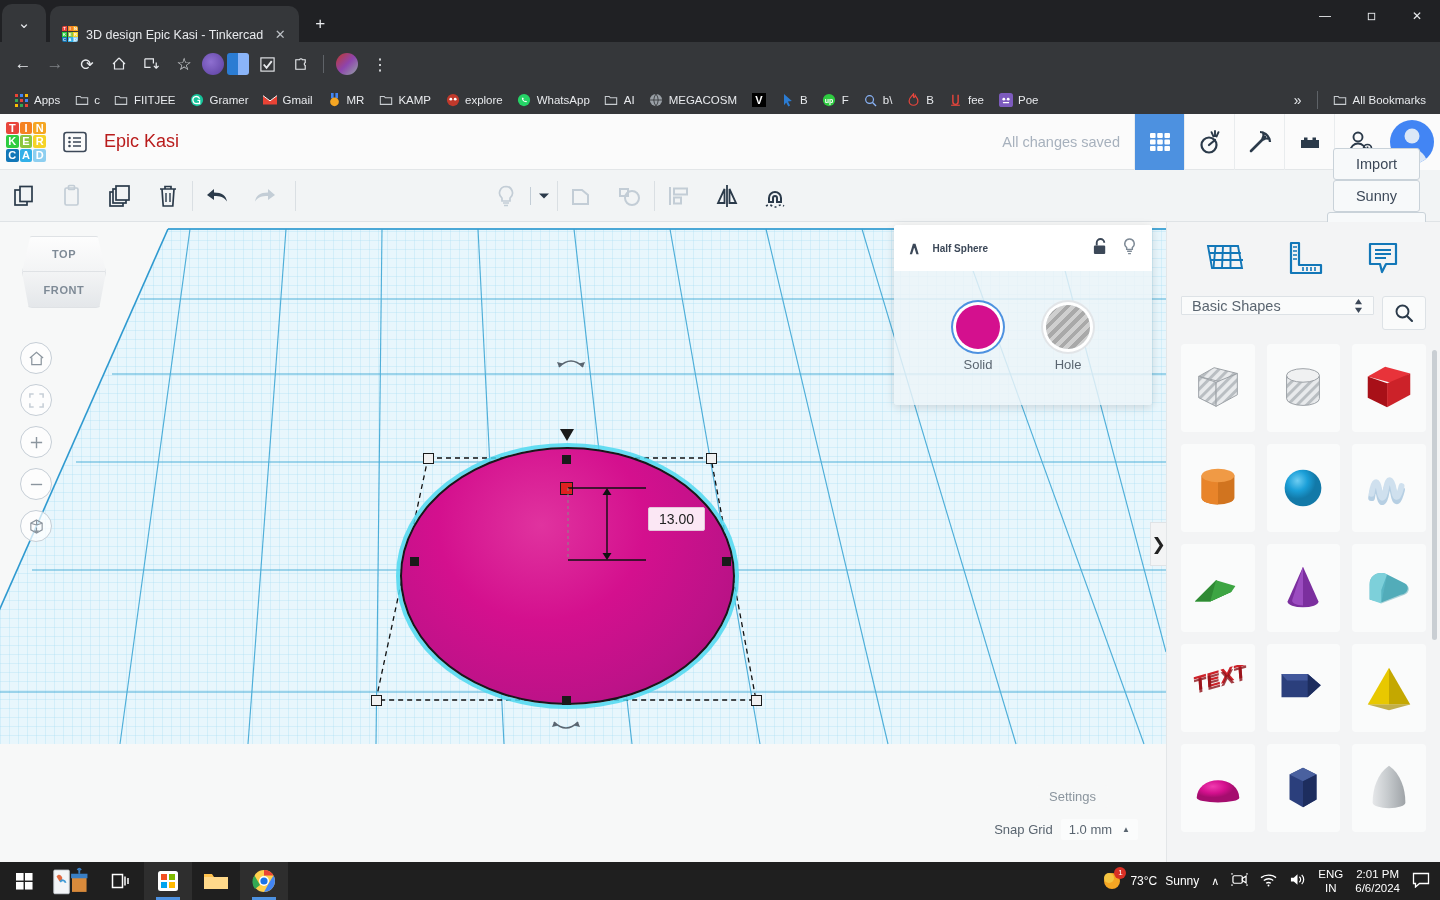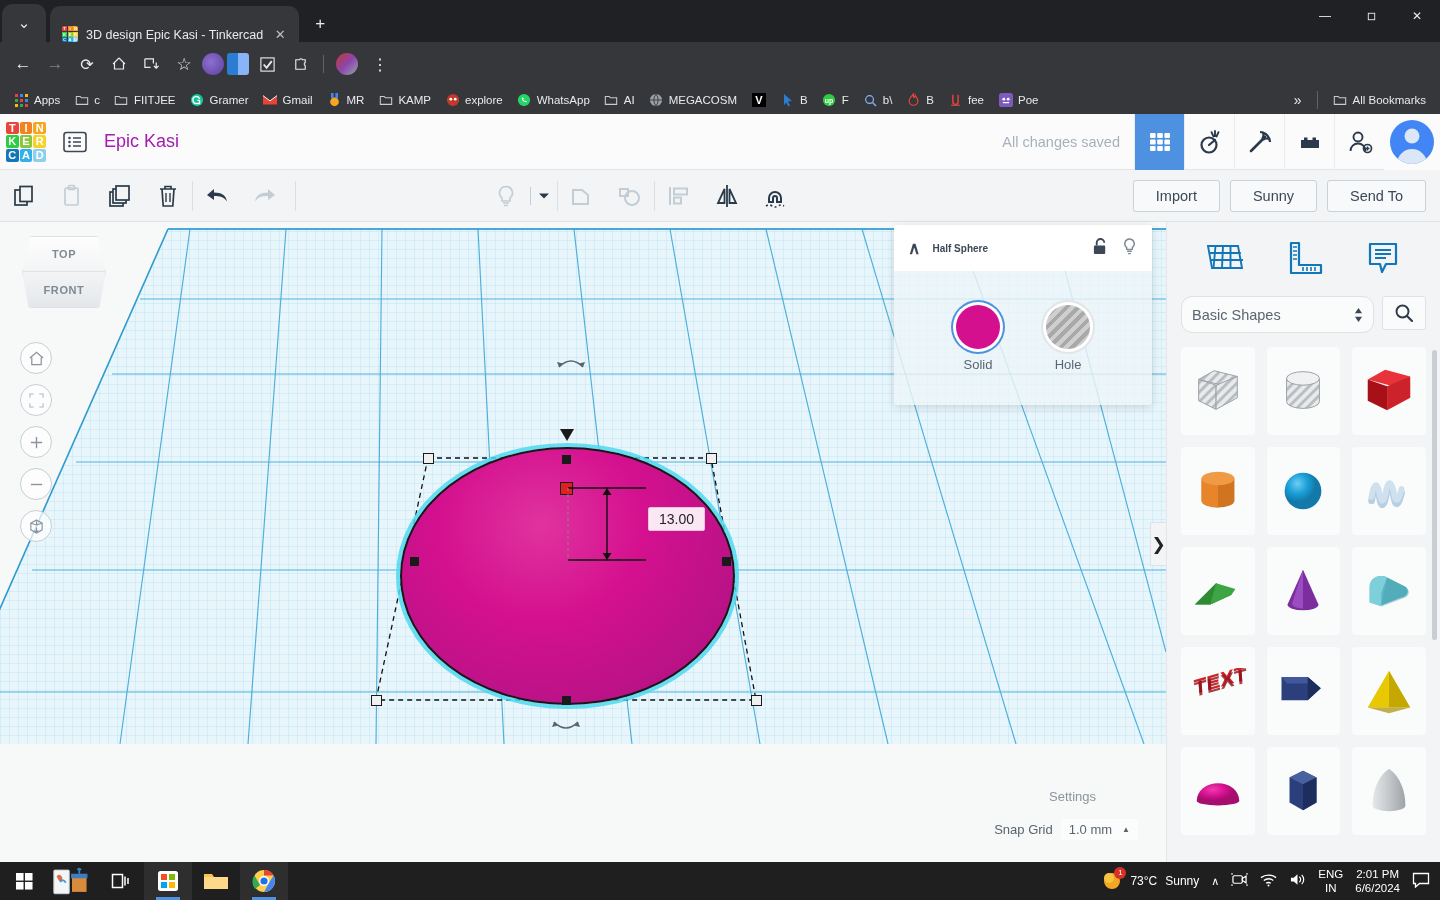--- a/index.html
+++ b/index.html
@@ -90,21 +90,21 @@
     display: grid; grid-template-columns: repeat(3,1fr); grid-template-rows: repeat(3,1fr);
     gap: 1px; flex: none;
   }
   .tc-logo i {
     display: flex; align-items: center; justify-content: center;
     color: #fff; font-style: normal; font-size: 11px; font-weight: bold;
     border-radius: 2px;
   }
   .hamburger { width: 26px; height: 22px; margin-left: 16px; color: #3c4858;
     display:flex; align-items:center; justify-content:center; flex: none; }
-  .doc-title { margin-left: 16px; font-size: 18px; color: #a21caf; }
+  .doc-title { margin-left: 16px; font-size: 18px; color: #b91c1c; }
   .saved-text { margin-left: auto; color: #a7b1bd; font-size: 14.5px; margin-right: 14px; }
   .hdr-btn {
     width: 50px; height: 56px; display: flex; align-items: center;
     justify-content: center; border-left: 1px solid #e9ecee; color: #2b3a4a; flex: none;
   }
   .hdr-btn.active { background: #4d91e0; color: #fff; }
   .hdr-avatar {
     width: 56px; height: 56px; display:flex; align-items:center;
     justify-content:center; background: #fbfbfb; flex: none;
   }
@@ -240,22 +240,22 @@
   .sidebar {
     position: absolute; left: 1166px; top: 222px; width: 274px; height: 640px;
     background: #f3f4f5; border-left: 1px solid #e3e6e8;
   }
   .sb-tools { display: flex; justify-content: space-around; align-items: center;
     height: 74px; padding: 0 18px; }
   .sb-tool { width: 46px; height: 46px; display: flex; align-items: center;
     justify-content: center; color: #1277b8; }
   .sb-search { display: flex; gap: 8px; padding: 0 14px; }
   .sb-select {
-    flex: 1; height: 37px; background: #fafbfb; border: 1px solid #dde2e6;
-    border-radius: 11px; display: flex; align-items: center; padding: 0 10px;
+    flex: 1; height: 19px; background: #fafbfb; border: 1px solid #dde2e6;
+    border-radius: 1px; display: flex; align-items: center; padding: 0 10px;
     font-size: 14.5px; color: #5a6570;
   }
   .sb-select .caret { margin-left: auto; font-size: 9px; line-height: 9px;
     display: flex; flex-direction: column; color: #3c4858; }
   .sb-searchbtn {
     width: 44px; height: 34px; background: #fafbfb; border: 1px solid #dde2e6;
     border-radius: 3px; display: flex; align-items: center; justify-content: center;
     color: #2b3a4a;
   }
   .shapes-grid {
@@ -706,21 +706,21 @@
           </svg>
       </div>
       <div class="tt">
         <svg width="28" height="28" viewBox="0 0 28 28">
             <path d="M8 16a6 6 0 0112 0v4h-4v-4a2 2 0 00-4 0v4H8z" fill="none" stroke="#2b3a4a" stroke-width="2"></path>
             <path d="M5 24q3-2 6 0t6 0t6 0" fill="none" stroke="#2b3a4a" stroke-width="1.7" stroke-dasharray="2 2.5"></path>
           </svg>
       </div>
     </div>
 
-    <div style="margin-left:auto;display:flex;align-items:center;padding-right:14px;">
+    <div style="margin-left:auto;display:flex;align-items:center;padding-right:14px;flex-direction:column;">
       <div class="tt-btn">Import</div>
       <div class="tt-btn">Sunny</div>
       <div class="tt-btn">Send To</div>
     </div>
   </div>
 
   <div class="canvas">
     <svg class="workplane" viewBox="0 0 1166 640" preserveAspectRatio="none">
       <defs>
         <pattern id="fine" width="9" height="9" patternUnits="userSpaceOnUse">

